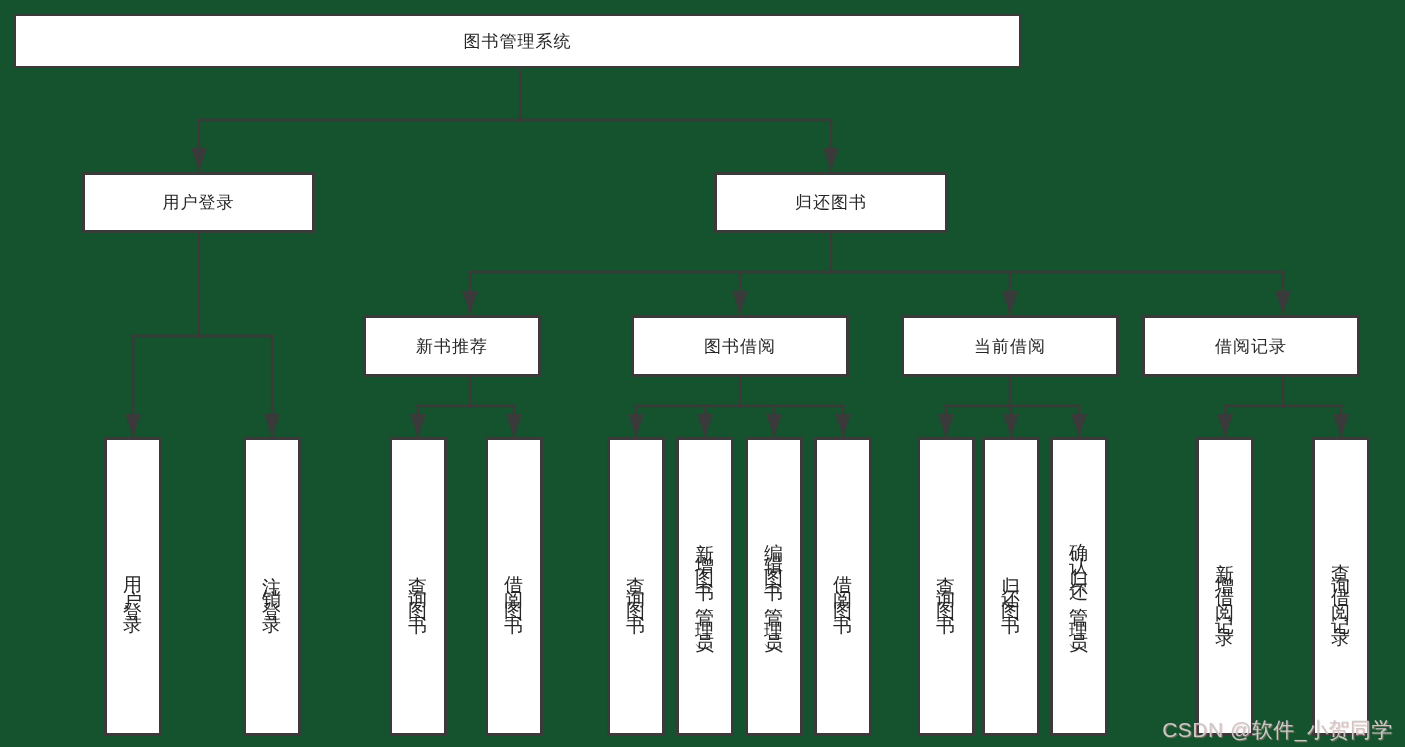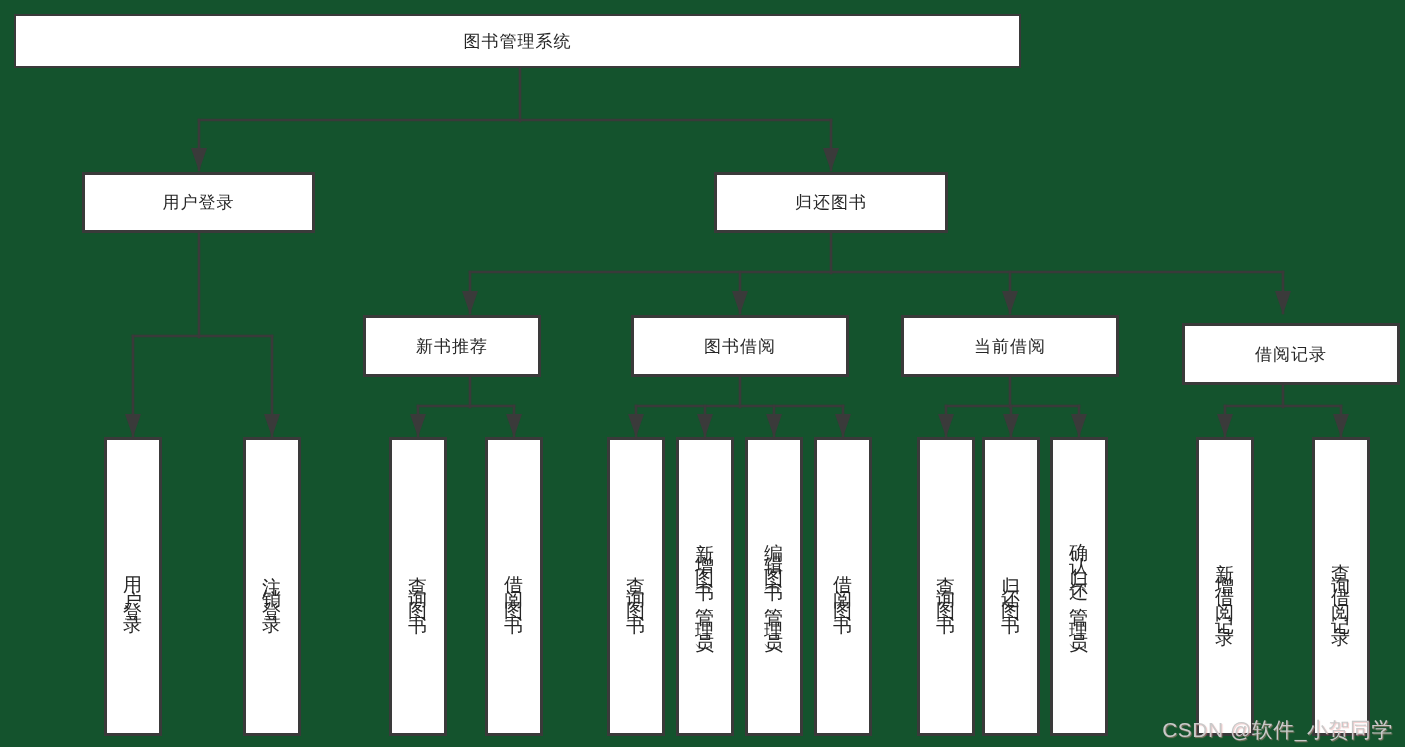--- a/index.html
+++ b/index.html
@@ -125,21 +125,21 @@
 
   <div class="box lvl3" style="left:363px;width:178px;">
     <span class="hlabel">新书推荐</span>
   </div>
   <div class="box lvl3" style="left:631px;width:218px;font-family:Liberation Mono, monospace;">
     <span class="hlabel">图书借阅</span>
   </div>
   <div class="box lvl3" style="left:901px;width:218px;">
     <span class="hlabel">当前借阅</span>
   </div>
-  <div class="box lvl3" style="left:1182px;width:218px;margin-top:8px;">
+  <div class="box lvl3" style="left:1142px;width:218px;">
     <span class="hlabel">借阅记录</span>
   </div>
 
   <div class="box leaf" style="left:104px;width:58px;">
     <span class="vlabel">用户登录</span>
   </div>
   <div class="box leaf" style="left:243px;width:58px;">
     <span class="vlabel">注销登录</span>
   </div>
   <div class="box leaf" style="left:389px;width:58px;">

